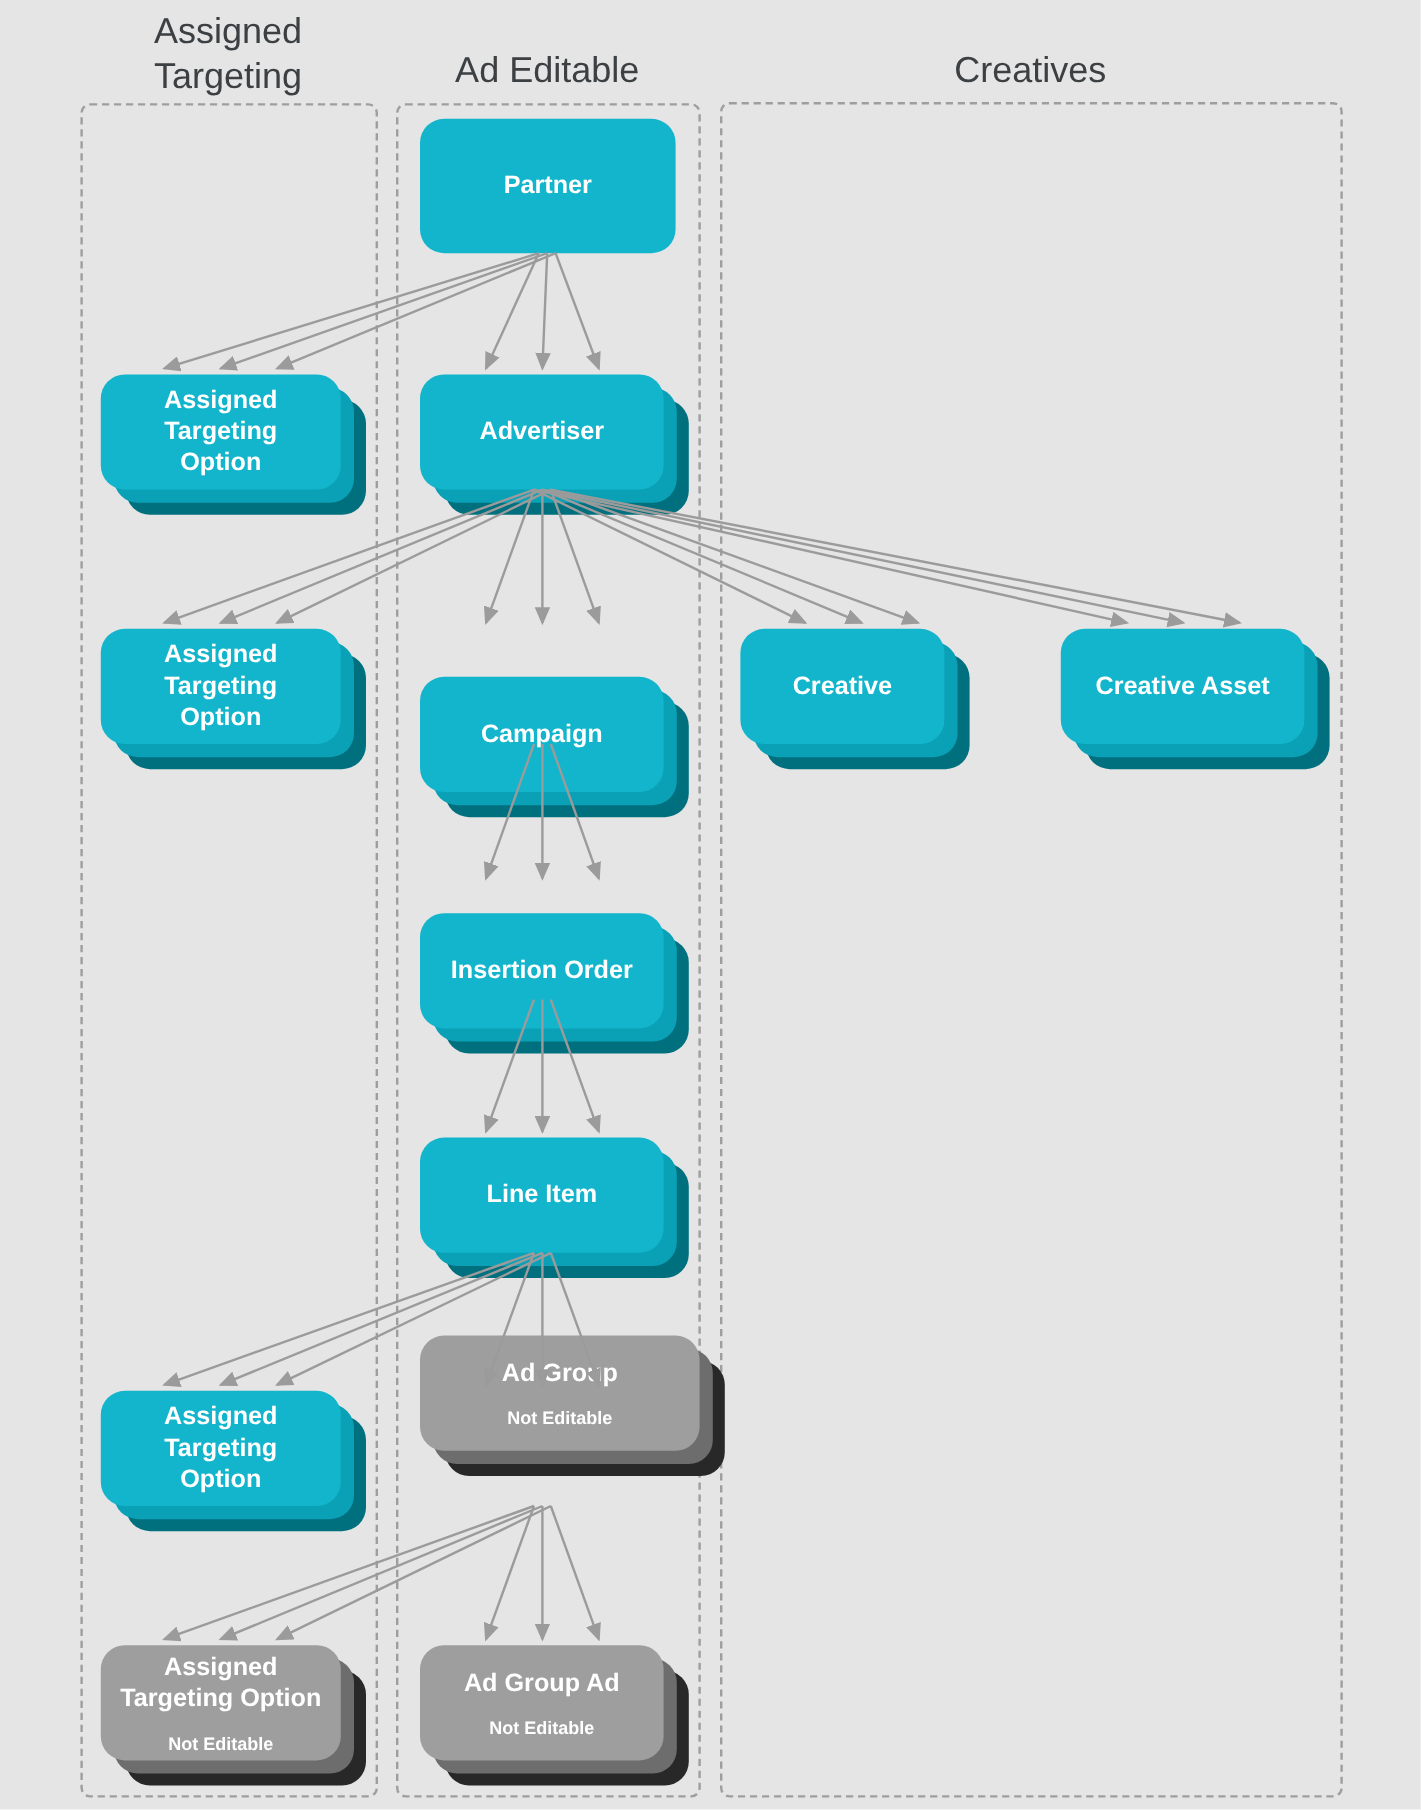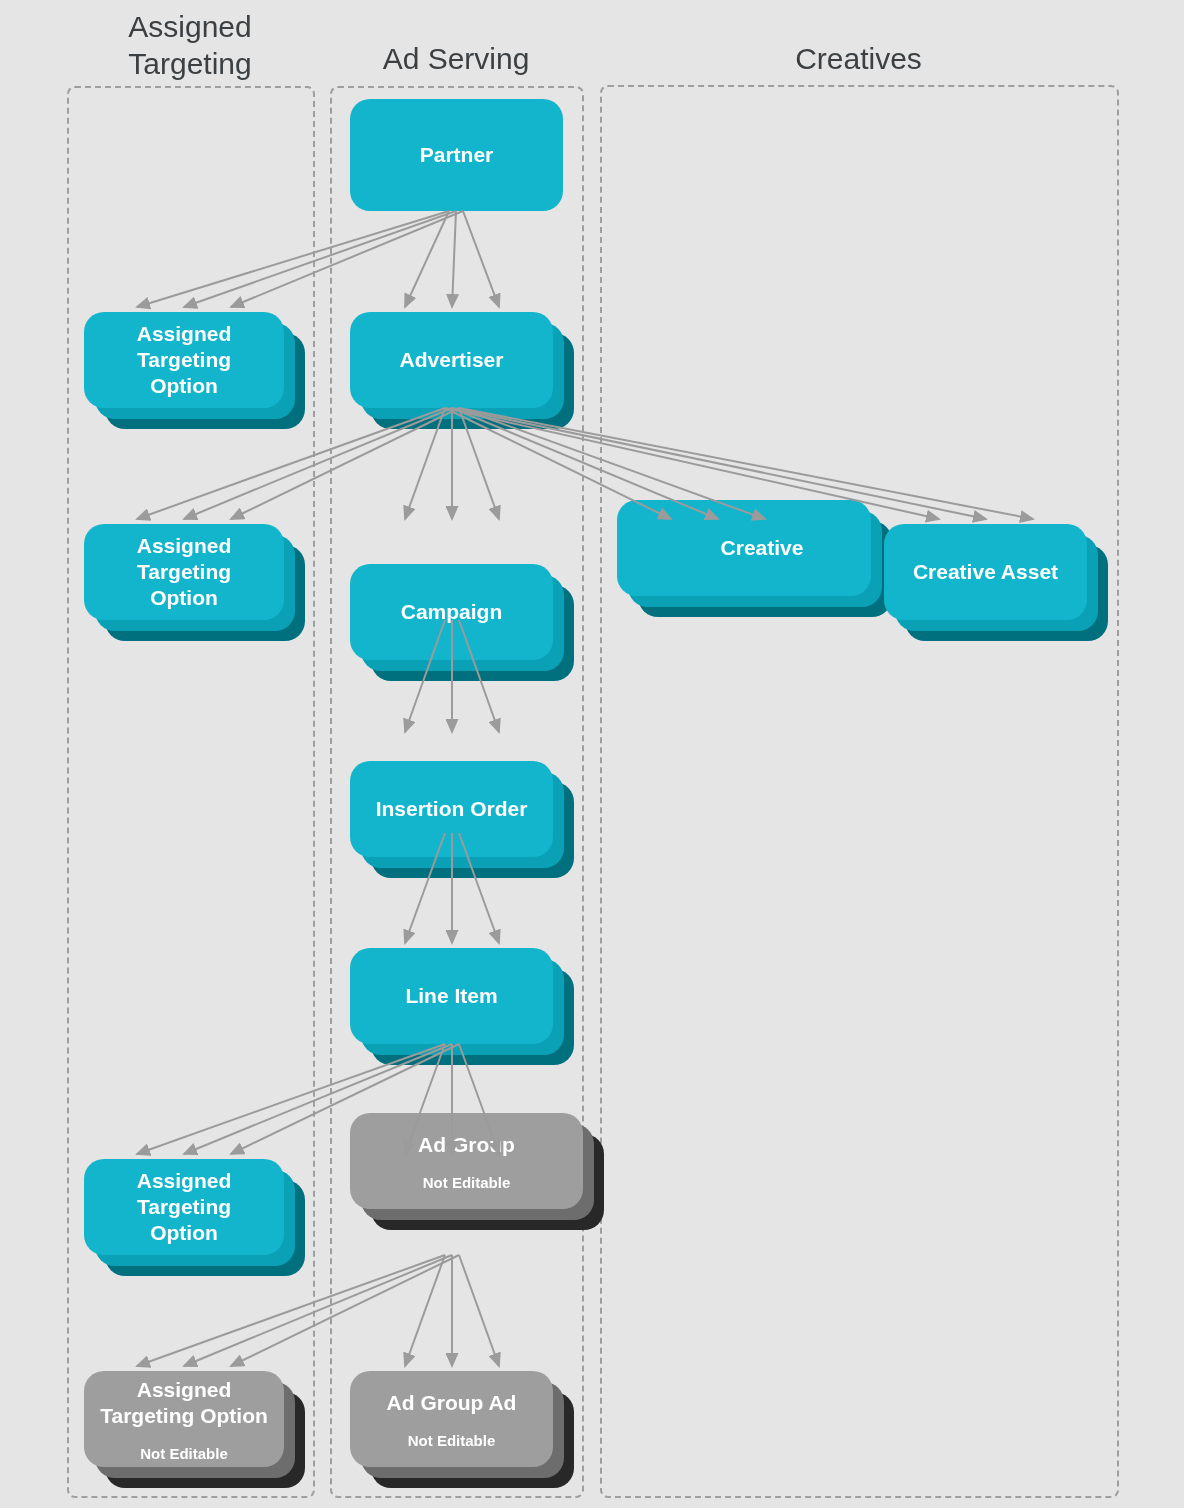--- a/index.html
+++ b/index.html
@@ -65,21 +65,21 @@
     pointer-events:none;
   }
 </style>
 </head>
 <body>
 
 <div id="canvas">
 
   <div class="col-title" style="left:40px;top:8px;width:300px;">Assigned
 Targeting</div>
-  <div class="col-title" style="left:332px;top:40px;width:248px;">Ad Serving</div>
+  <div class="col-title" style="left:332px;top:40px;width:248px;">Ad Editable</div>
   <div class="col-title" style="left:600px;top:40px;width:517px;">Creatives</div>
 
   <div class="col-box" style="left:67px;top:86px;width:244px;height:1408px;"></div>
   <div class="col-box" style="left:330px;top:86px;width:250px;height:1408px;"></div>
   <div class="col-box" style="left:600px;top:85px;width:515px;height:1409px;"></div>
 
   <div class="node teal" style="left:350px;top:99px;width:213px;height:112px;">
     <div class="nlabel">Partner</div>
   </div>
 
@@ -96,21 +96,21 @@
   <div class="node teal stack" style="left:84px;top:524px;width:200px;height:96px;">
     <div class="nlabel">Assigned
 Targeting
 Option</div>
   </div>
 
   <div class="node teal stack" style="left:350px;top:524px;width:203px;height:96px;margin-top:40px;">
     <div class="nlabel">Campaign</div>
   </div>
 
-  <div class="node teal stack" style="left:617px;top:500px;width:218px;height:96px;padding-left:36px;">
+  <div class="node teal stack" style="left:617px;top:524px;width:170px;height:96px;">
     <div class="nlabel">Creative</div>
   </div>
 
   <div class="node teal stack" style="left:884px;top:524px;width:203px;height:96px;">
     <div class="nlabel">Creative Asset</div>
   </div>
 
   <div class="node teal stack" style="left:350px;top:737px;width:203px;height:96px;margin-top:24px;">
     <div class="nlabel">Insertion Order</div>
   </div>

